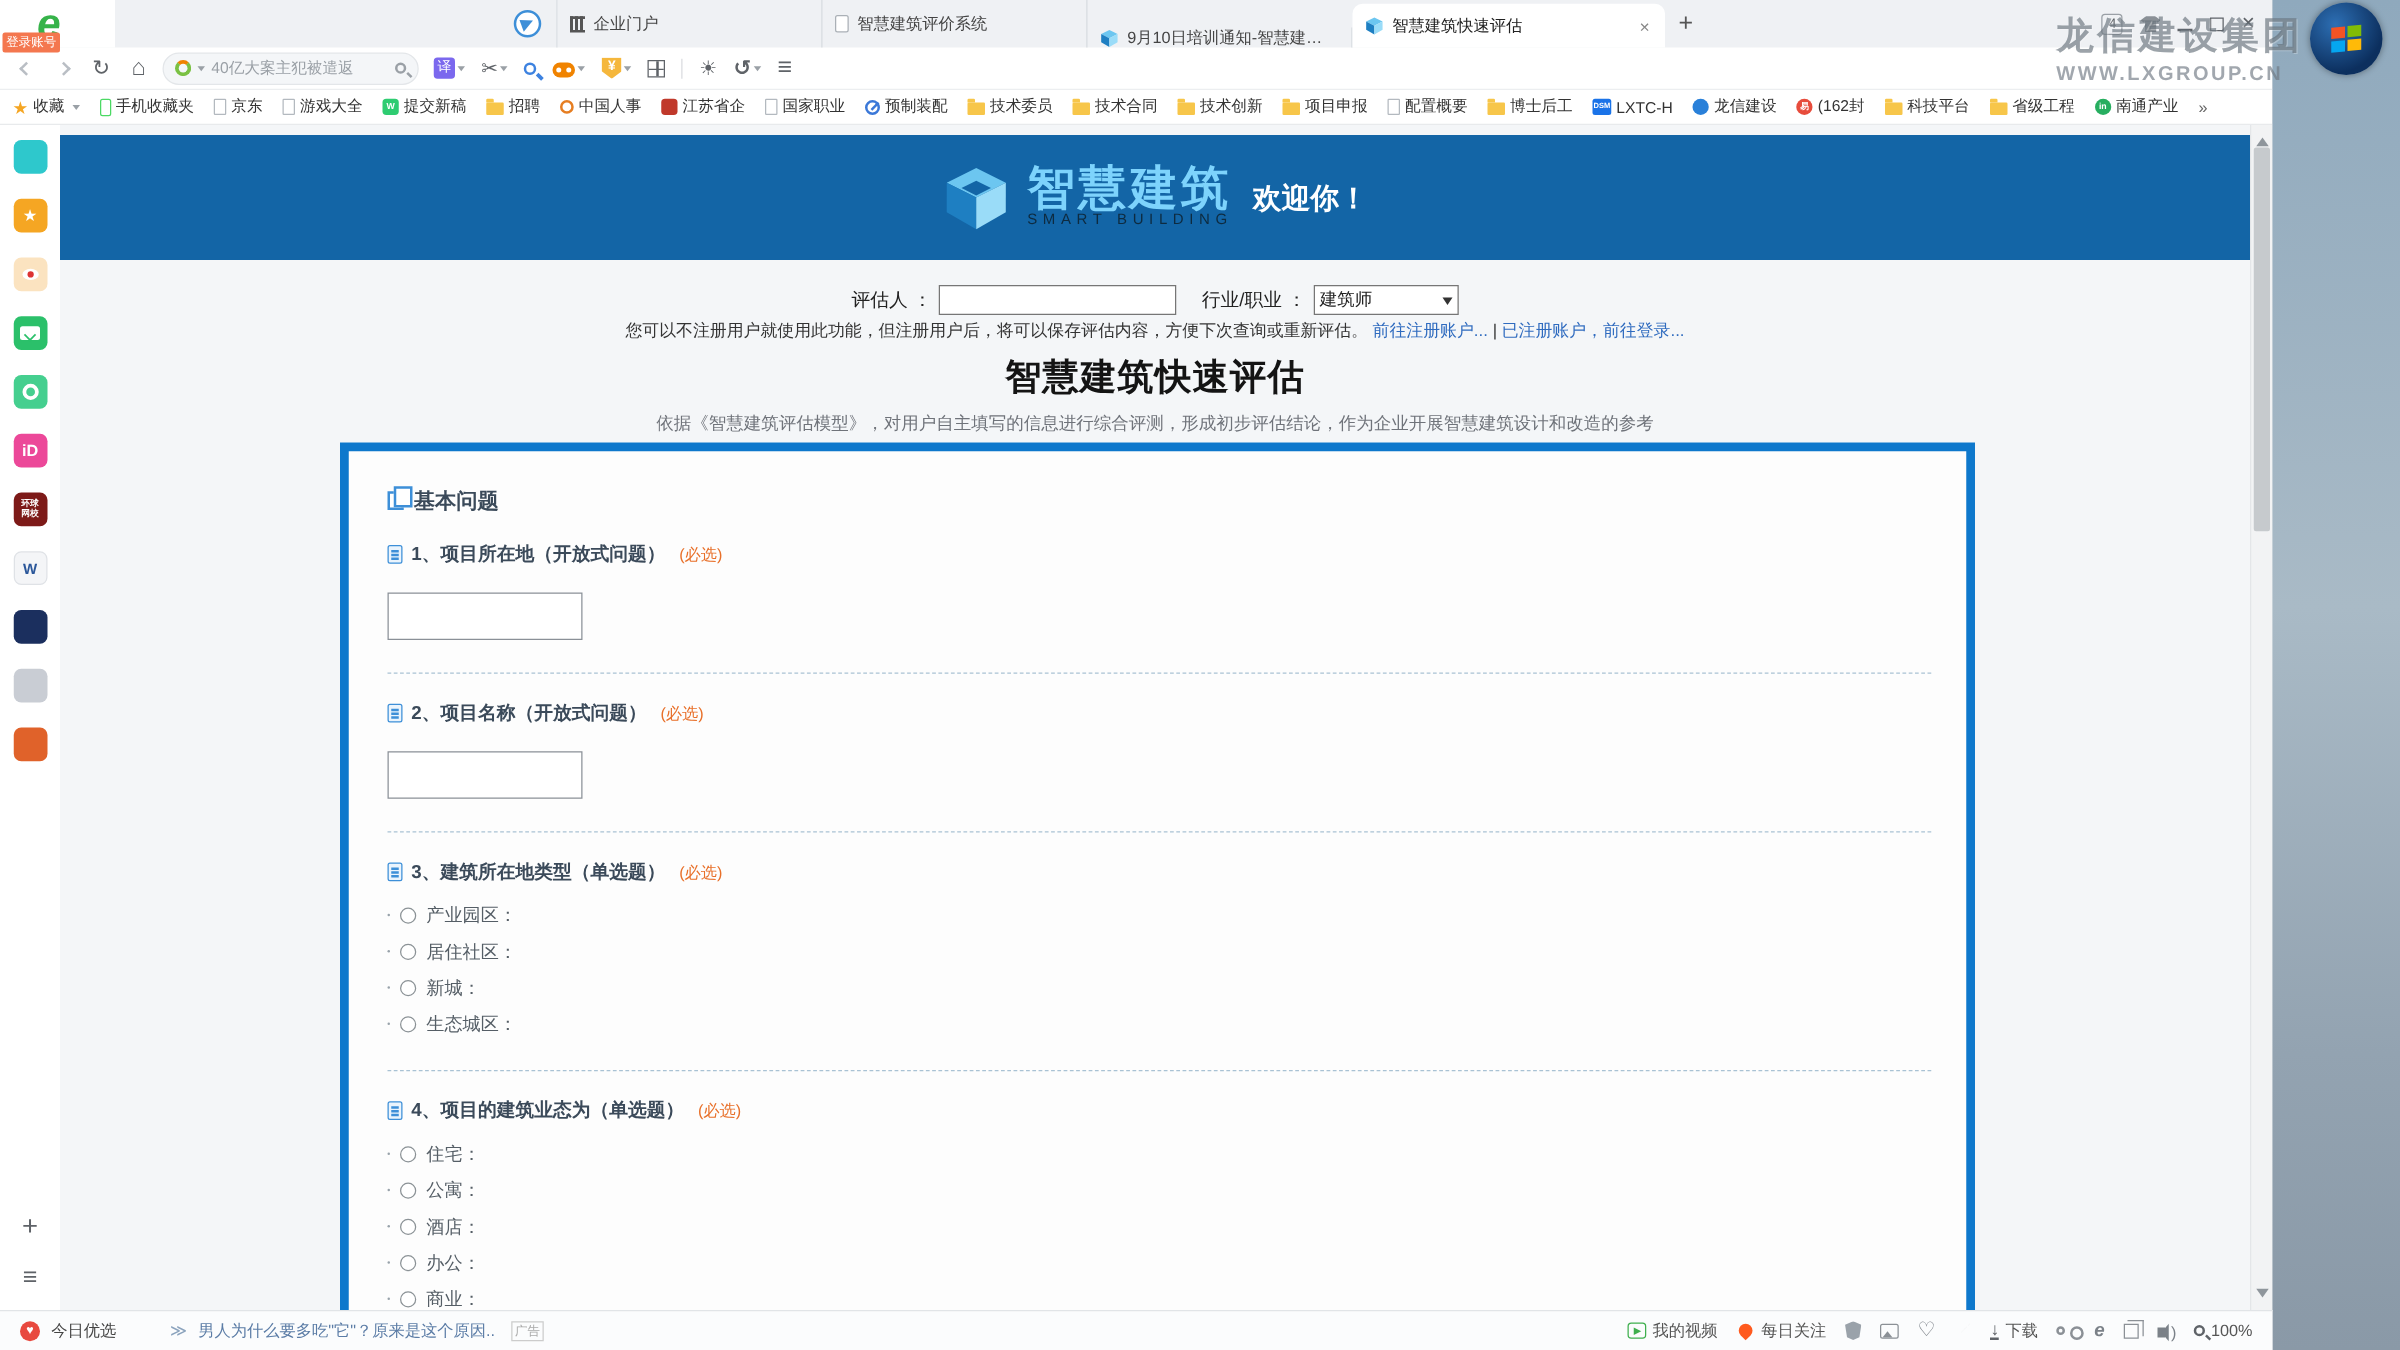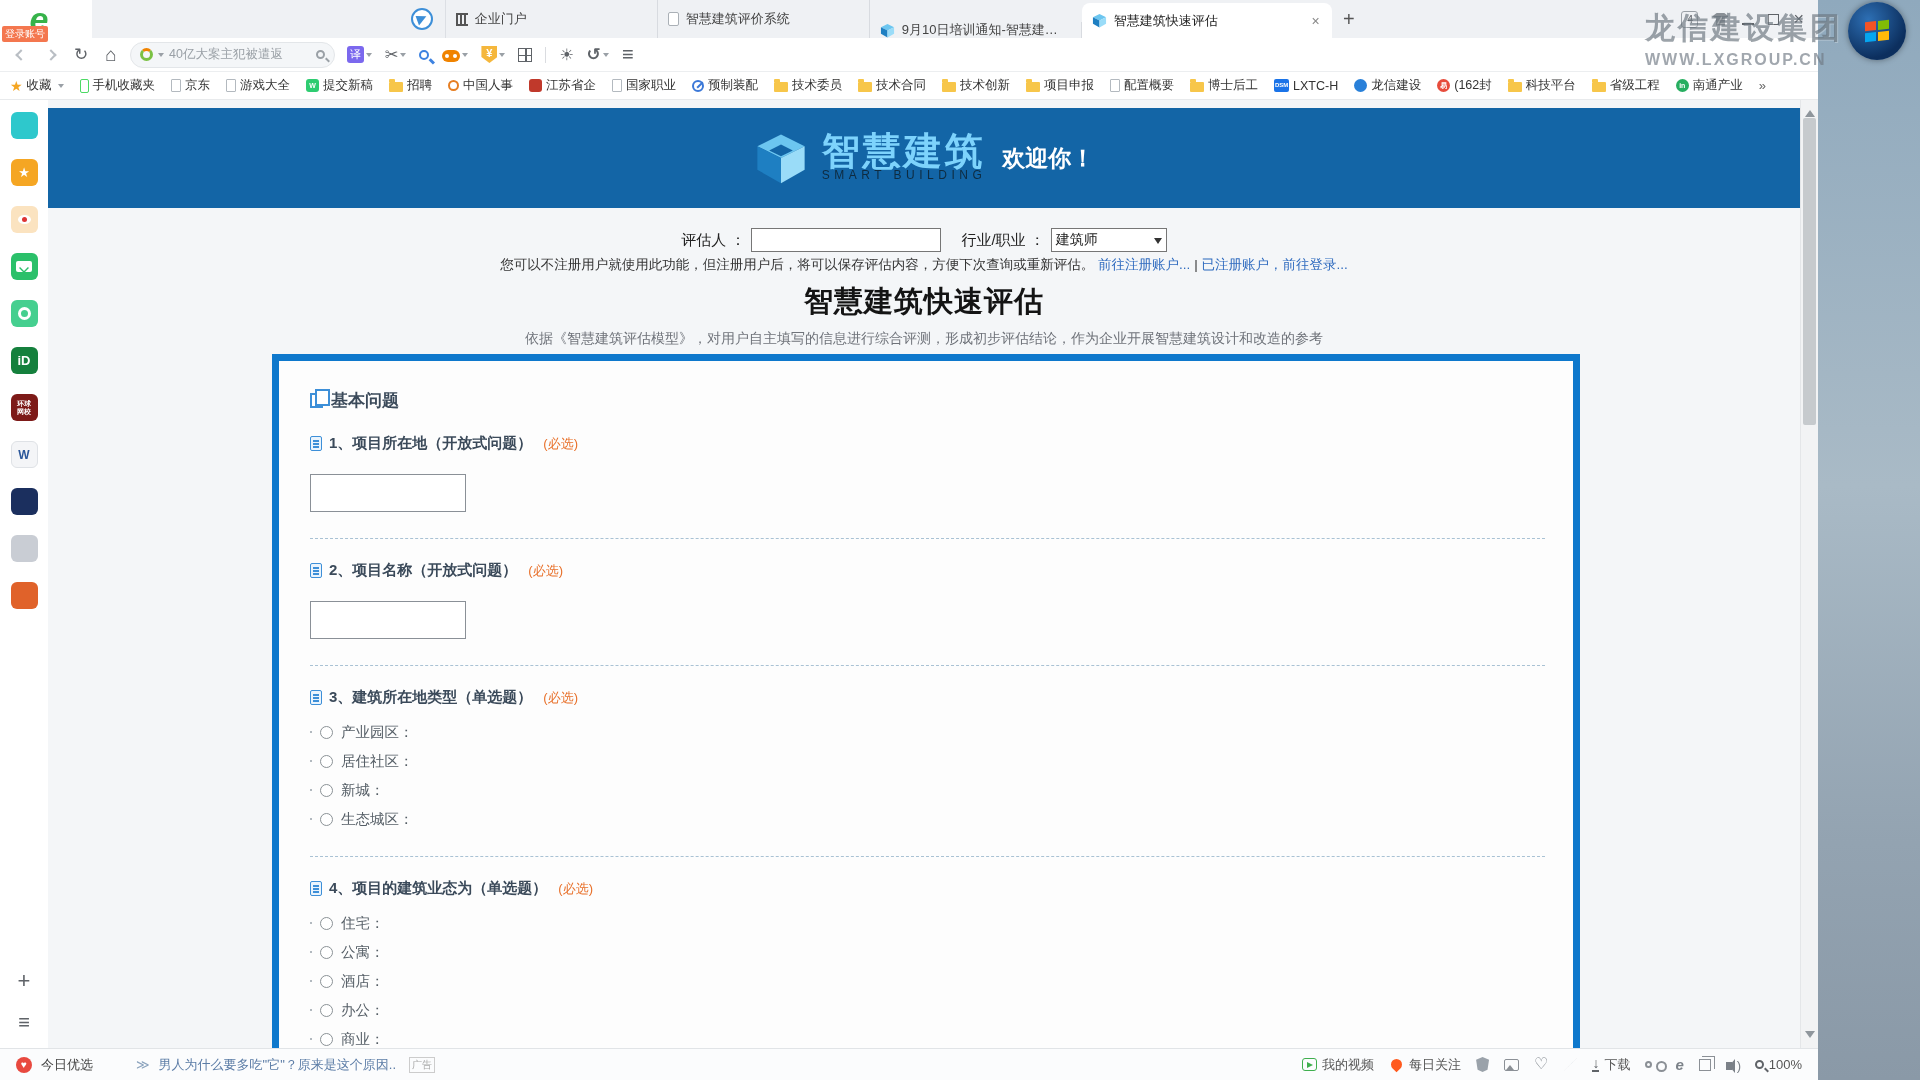--- a/index.html
+++ b/index.html
@@ -434,21 +434,21 @@
           <div class="dk favorites-star-icon" style="background: rgb(245, 166, 35);">★</div>
           <div class="dk weibo-icon" style="background: rgb(251, 227, 192);">
             <span class="eye"></span>
           </div>
           <div class="dk mail-icon" style="background: rgb(43, 192, 106);">
             <span class="env"></span>
           </div>
           <div class="dk loop-icon" style="background: rgb(69, 207, 143);">
             <span class="ring"></span>
           </div>
-          <div class="dk idou-icon" style="background: #15803d;">iD</div>
+          <div class="dk idou-icon" style="background: #ec4899;">iD</div>
           <div class="dk huanqiu-school-icon" style="background: rgb(125, 26, 24);">
             <div class="dk-lines">环球<br>网校</div>
           </div>
           <div class="dk word-doc-icon" style="background: rgb(244, 245, 247);">W</div>
           <div class="dk game1-icon" style="background: rgb(27, 47, 94);"></div>
           <div class="dk game2-icon" style="background: rgb(201, 205, 212);"></div>
           <div class="dk game3-icon" style="background: rgb(224, 98, 42);"></div>
           <div class="dock-spacer"></div>
           <div class="dock-plus"></div>
           <div class="dock-menu"></div>

